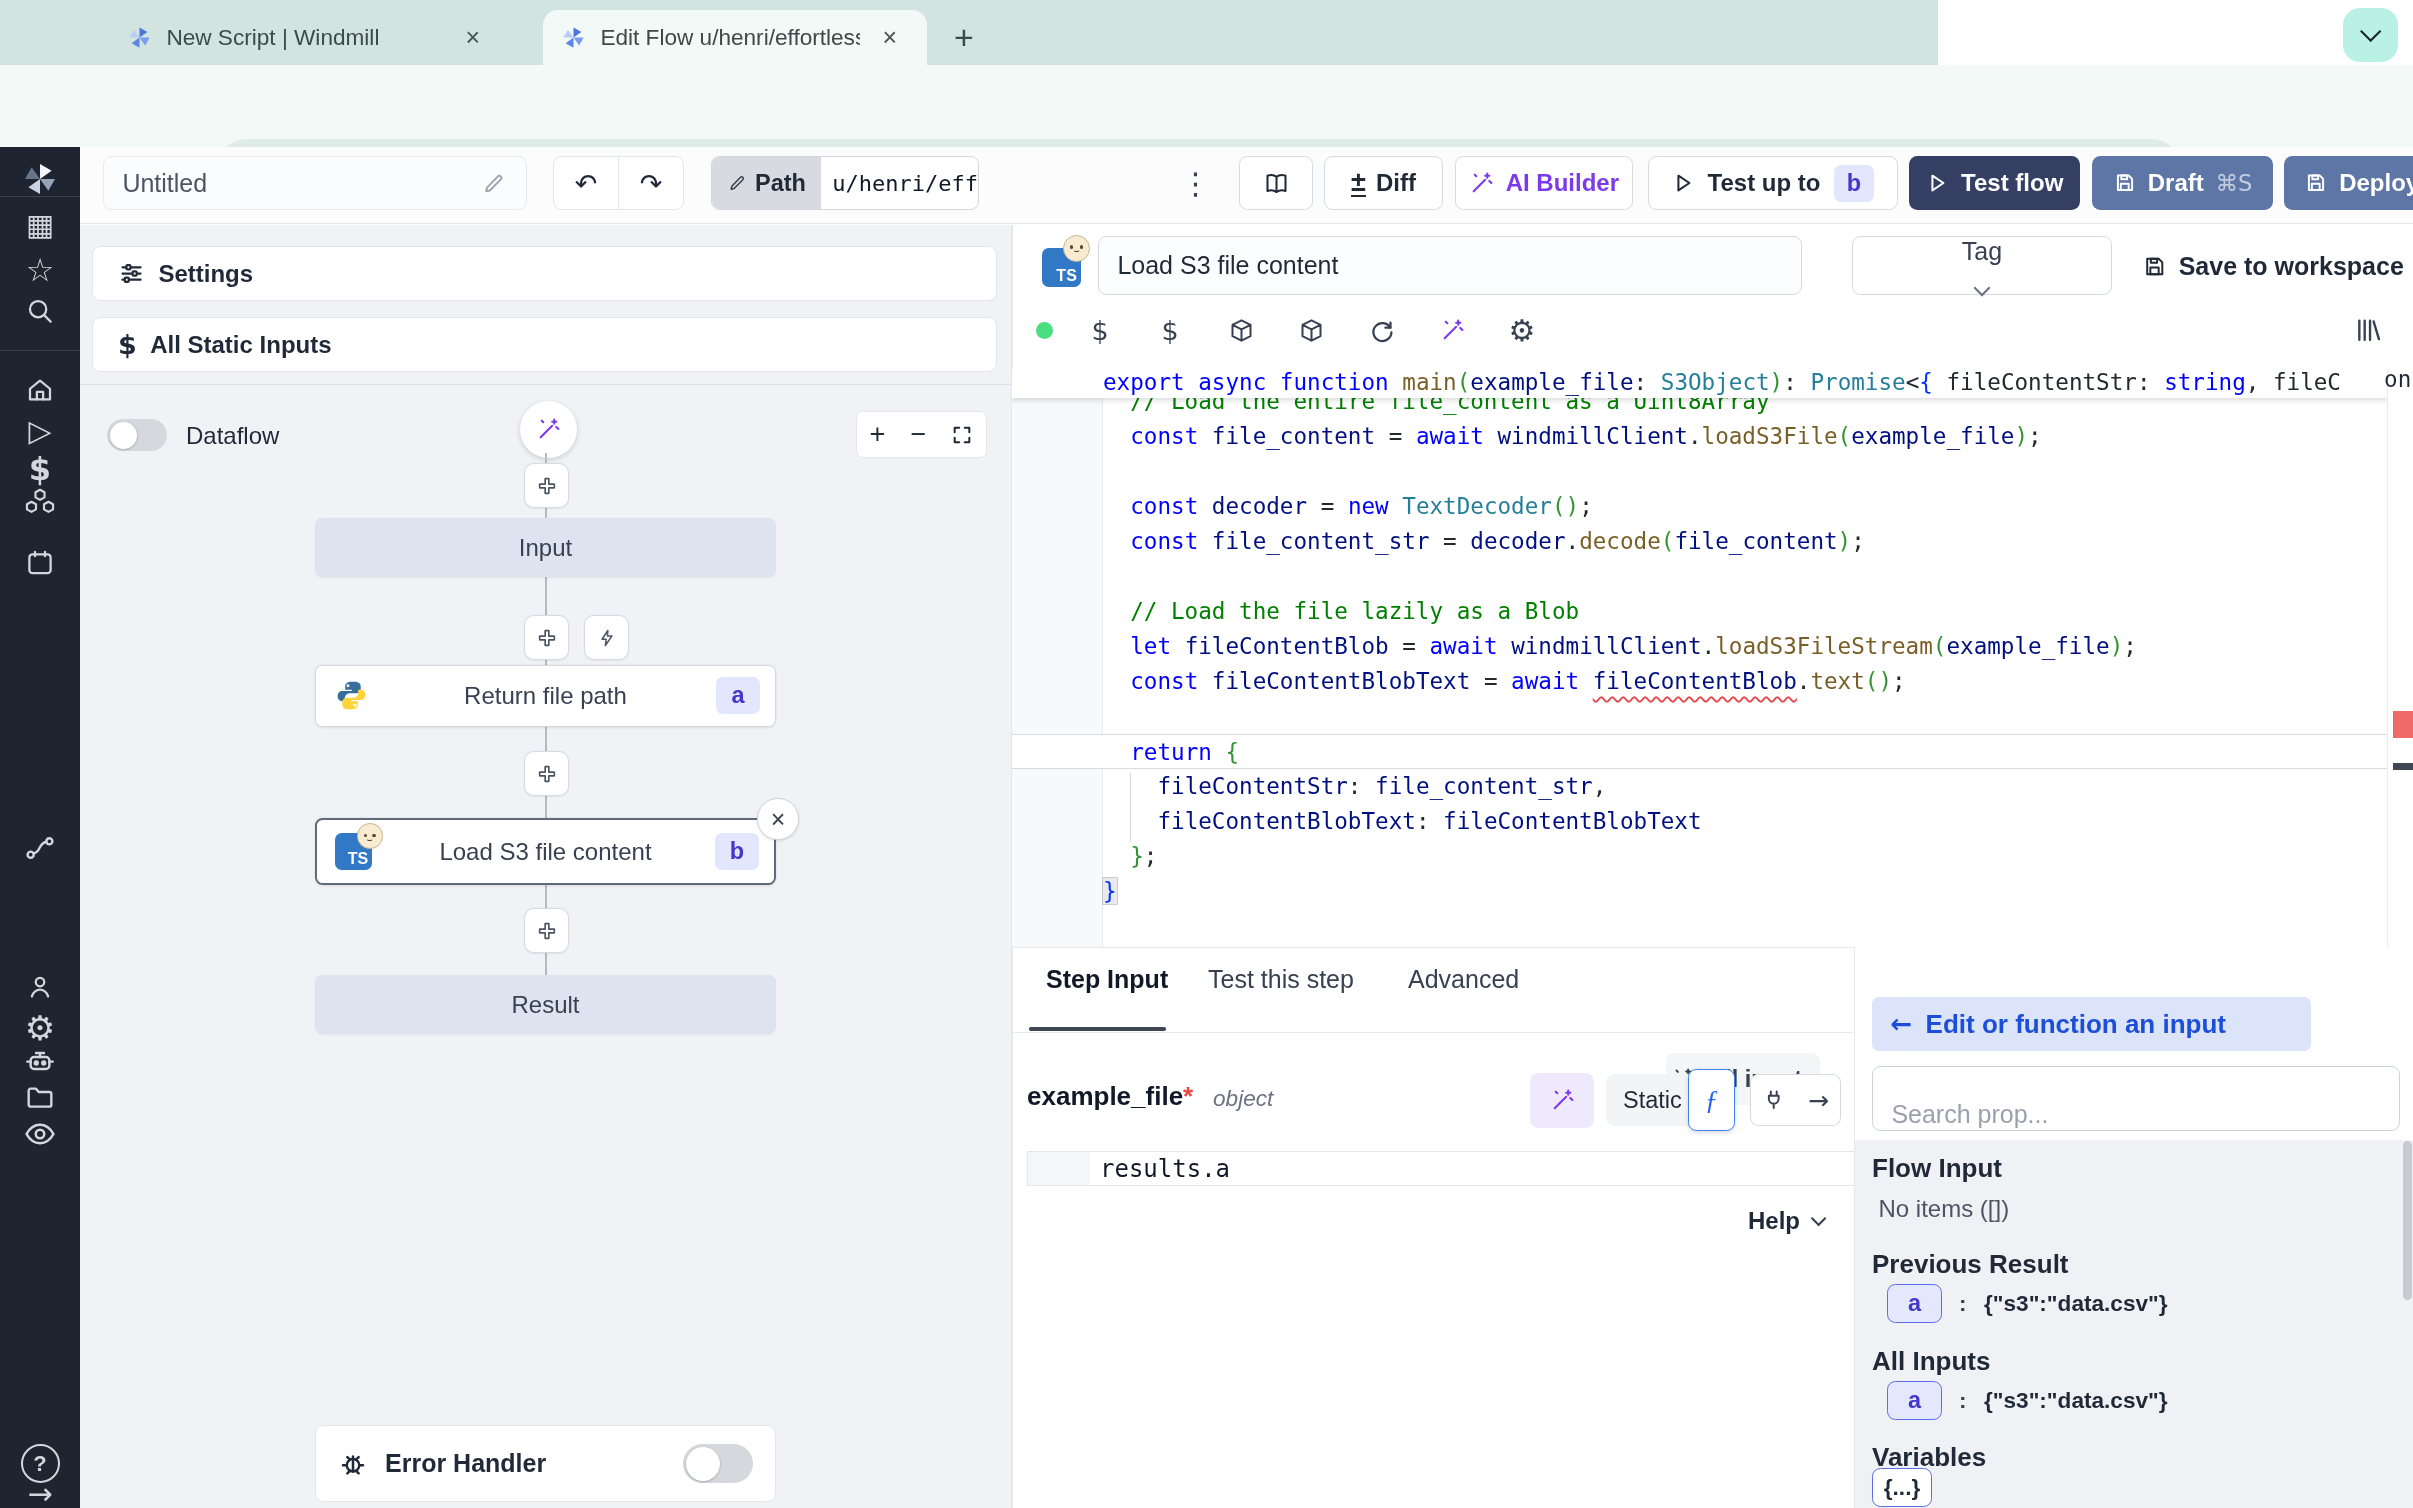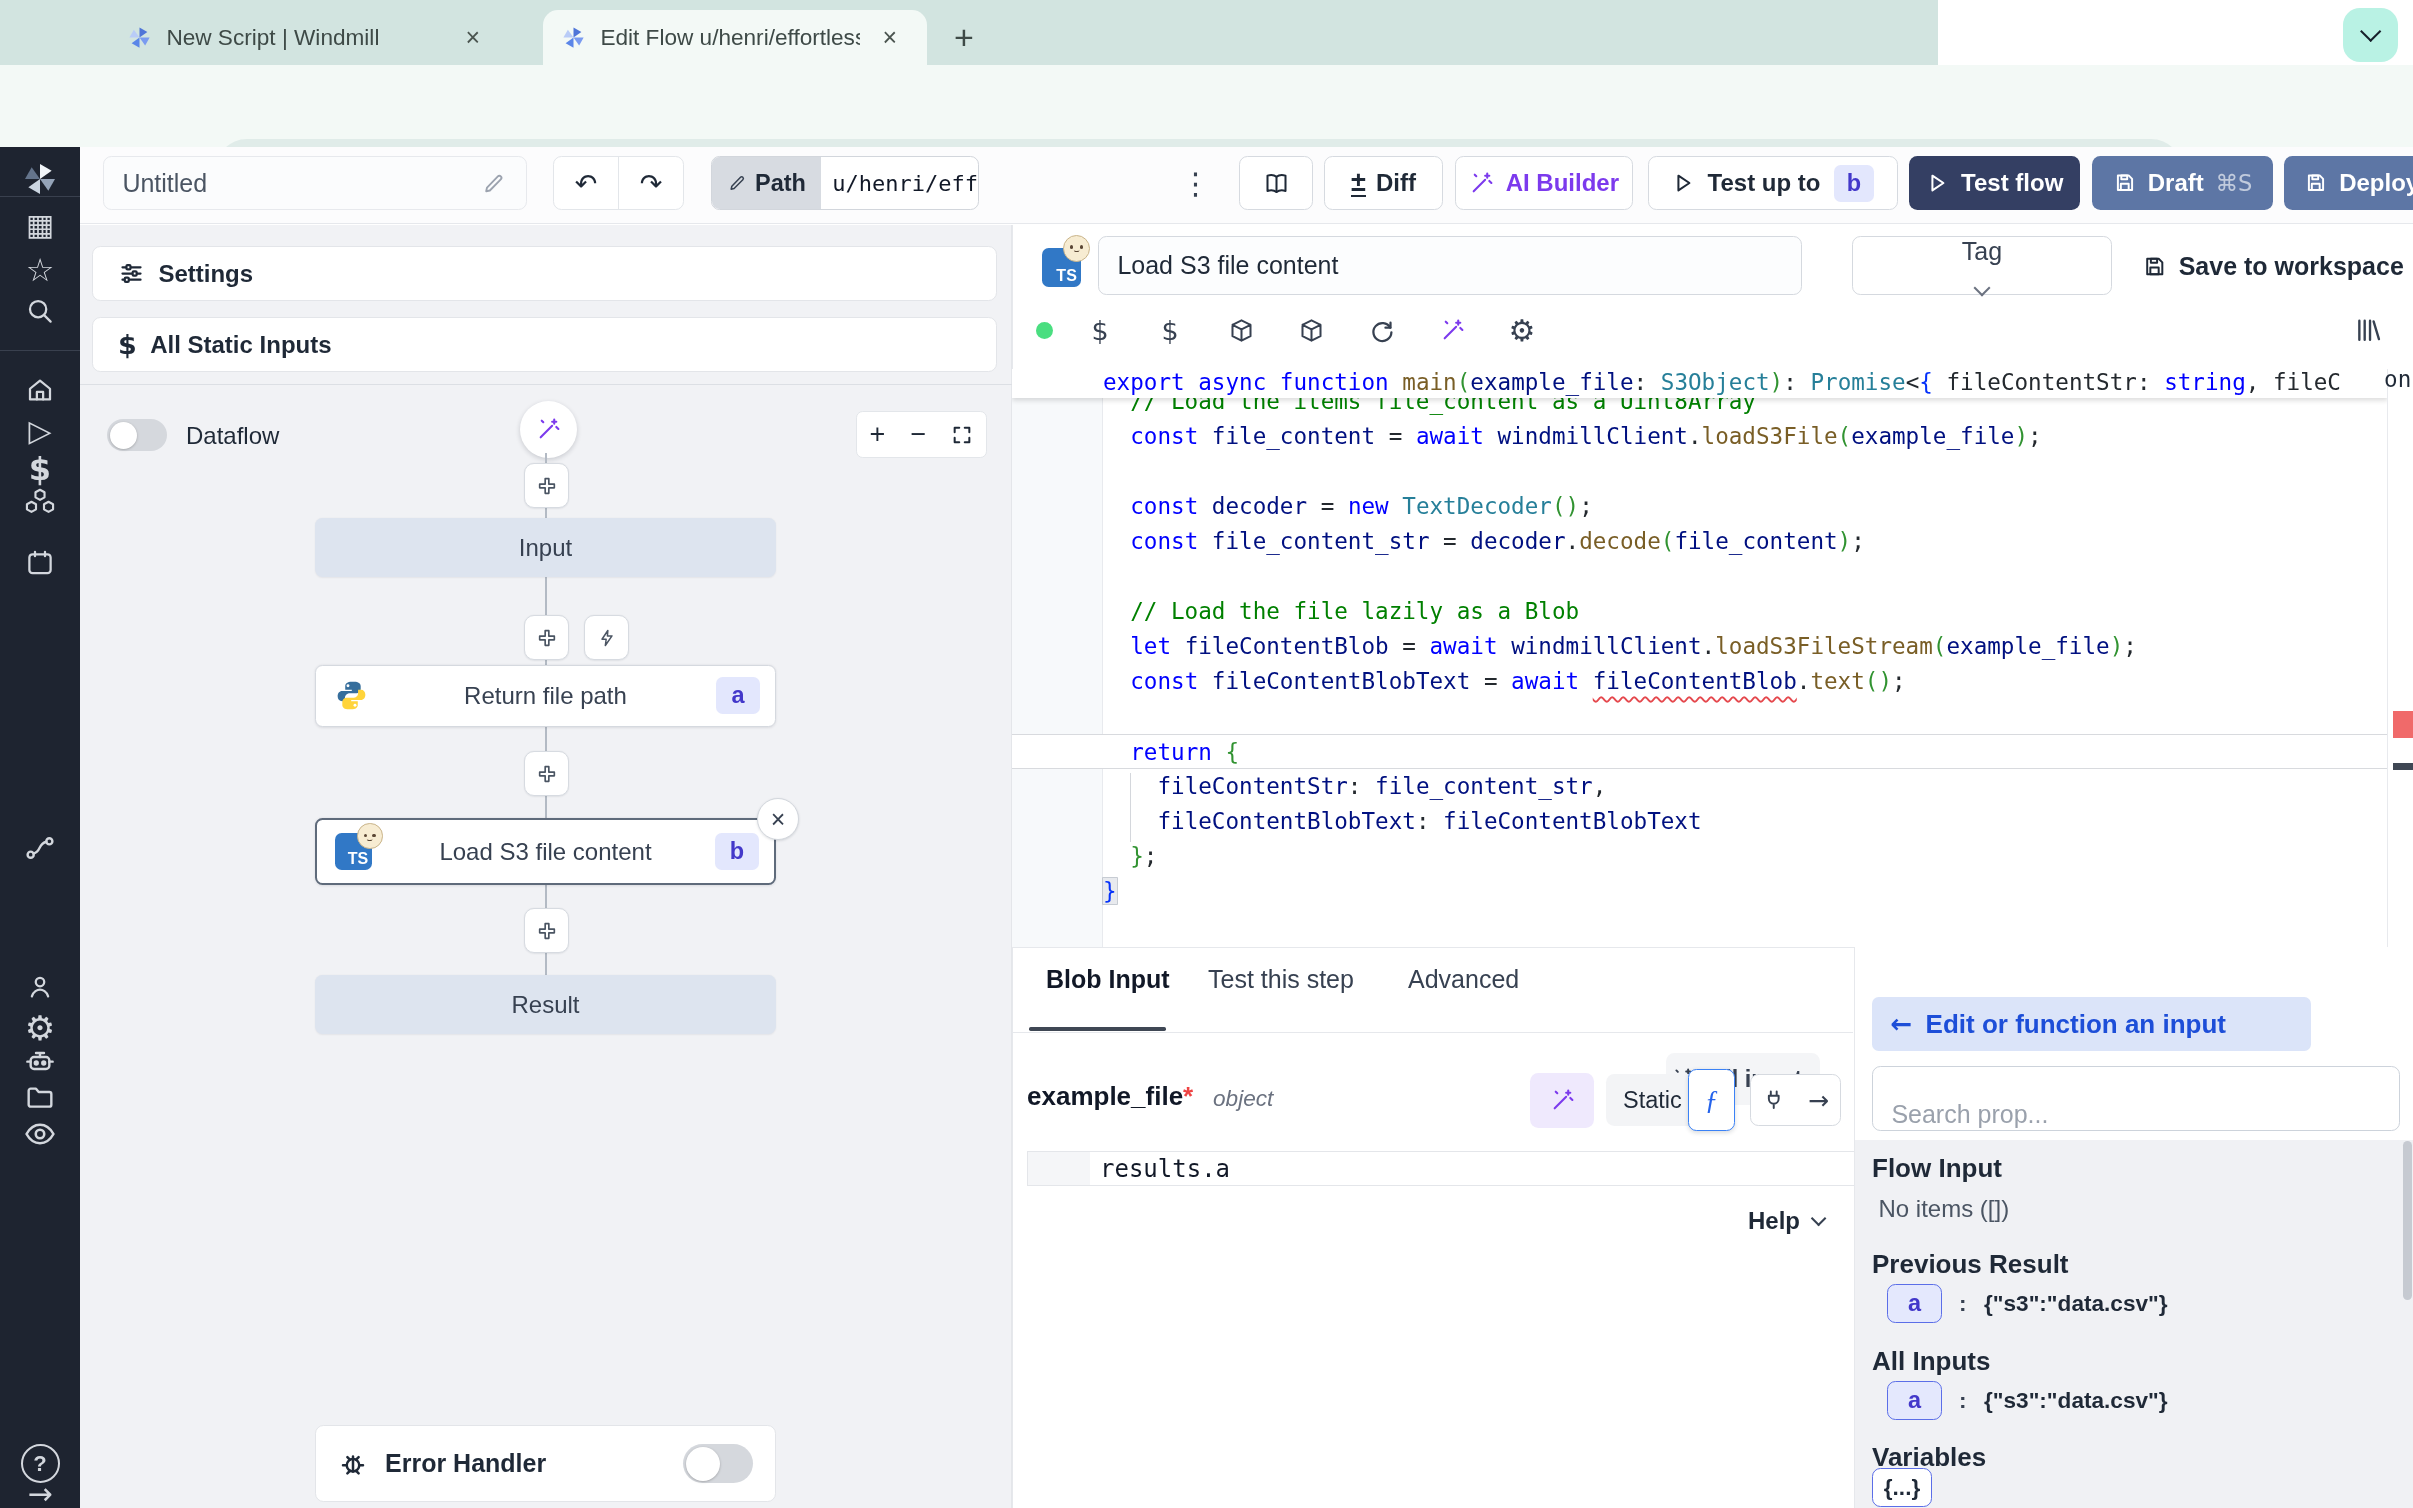--- a/index.html
+++ b/index.html
@@ -500,21 +500,21 @@
   <div class="abs edtool glyph" style="left:1505px;font-size:30px;">⚙</div>
   <div class="abs edtool" style="left:2351px;">
     <svg width="28.5" height="28.5" viewBox="0 0 24 24" class="ic" style="stroke-width:2">
         <path d="M4.5 4 V20 M9 4 V20 M13.5 4 V20 M16.5 4.5 L21 19.5"></path>
       </svg>
   </div>
 
   <div class="abs" id="code">
     <div id="code-gutter"></div>
     <div id="code-lines">
-        <div class="code-line"><span class="tok-c">  // Load the items file_content as a Uint8Array</span></div>
+        <div class="code-line"><span class="tok-c">  // Load the entire file_content as a Uint8Array</span></div>
         <div class="code-line"><span class="tok-p">  </span><span class="tok-k">const</span><span class="tok-p"> </span><span class="tok-v">file_content</span><span class="tok-p"> = </span><span class="tok-k">await</span><span class="tok-p"> </span><span class="tok-v">windmillClient</span><span class="tok-p">.</span><span class="tok-m">loadS3File</span><span class="tok-g">(</span><span class="tok-v">example_file</span><span class="tok-g">)</span><span class="tok-p">;</span></div>
         <div class="code-line">&nbsp;</div>
         <div class="code-line"><span class="tok-p">  </span><span class="tok-k">const</span><span class="tok-p"> </span><span class="tok-v">decoder</span><span class="tok-p"> = </span><span class="tok-k">new</span><span class="tok-p"> </span><span class="tok-t">TextDecoder</span><span class="tok-g">()</span><span class="tok-p">;</span></div>
         <div class="code-line"><span class="tok-p">  </span><span class="tok-k">const</span><span class="tok-p"> </span><span class="tok-v">file_content_str</span><span class="tok-p"> = </span><span class="tok-v">decoder</span><span class="tok-p">.</span><span class="tok-m">decode</span><span class="tok-g">(</span><span class="tok-v">file_content</span><span class="tok-g">)</span><span class="tok-p">;</span></div>
         <div class="code-line">&nbsp;</div>
         <div class="code-line"><span class="tok-c">  // Load the file lazily as a Blob</span></div>
         <div class="code-line"><span class="tok-p">  </span><span class="tok-k">let</span><span class="tok-p"> </span><span class="tok-v">fileContentBlob</span><span class="tok-p"> = </span><span class="tok-k">await</span><span class="tok-p"> </span><span class="tok-v">windmillClient</span><span class="tok-p">.</span><span class="tok-m">loadS3FileStream</span><span class="tok-g">(</span><span class="tok-v">example_file</span><span class="tok-g">)</span><span class="tok-p">;</span></div>
         <div class="code-line"><span class="tok-p">  </span><span class="tok-k">const</span><span class="tok-p"> </span><span class="tok-v">fileContentBlobText</span><span class="tok-p"> = </span><span class="tok-k">await</span><span class="tok-p"> </span><span class="tok-err">fileContentBlob</span><span class="tok-p">.</span><span class="tok-m">text</span><span class="tok-g">()</span><span class="tok-p">;</span></div>
         <div class="code-line">&nbsp;</div>
         <div class="code-line current"><span class="tok-p">  </span><span class="tok-k">return</span><span class="tok-p"> </span><span class="tok-g">{</span></div>
@@ -526,21 +526,21 @@
     <div id="indent-guide"></div>
     <div id="sticky"><span class="tok-k">export</span><span class="tok-p"> </span><span class="tok-k">async</span><span class="tok-p"> </span><span class="tok-k">function</span><span class="tok-p"> </span><span class="tok-m">main</span><span class="tok-g">(</span><span class="tok-v">example_file</span><span class="tok-p">: </span><span class="tok-t">S3Object</span><span class="tok-g">)</span><span class="tok-p">: </span><span class="tok-t">Promise</span><span class="tok-p">&lt;</span><span class="tok-b">{</span><span class="tok-p"> fileContentStr: </span><span class="tok-k">string</span><span class="tok-p">, fileC</span></div>
     <div id="ruler">
       <div id="ruler-red"></div>
       <div id="ruler-dark"></div>
     </div>
     <div id="overflow-txt">on</div>
   </div>
 
   <div class="abs" id="steppanel-border"></div>
-  <div class="abs sptab active" style="left:1046px;">Blob Input</div>
+  <div class="abs sptab active" style="left:1046px;">Step Input</div>
   <div class="abs sptab" style="left:1208px;">Test this step</div>
   <div class="abs sptab" style="left:1408px;">Advanced</div>
   <div class="abs" id="sptab-underline"></div>
   <div class="abs" id="sptabs-bottom"></div>
 
   <div class="abs" id="fill-inputs">
     <svg width="23.5" height="23.5" viewBox="0 0 24 24" class="ic" style="stroke-width:2">
         <path d="M4.5 19.5 L15.5 8.5"></path>
         <path d="M17.5 2.5 v4 M15.5 4.5 h4 M19.5 9.5 l2 2 M5.5 3.5 l1.5 1.5"></path>
       </svg>

